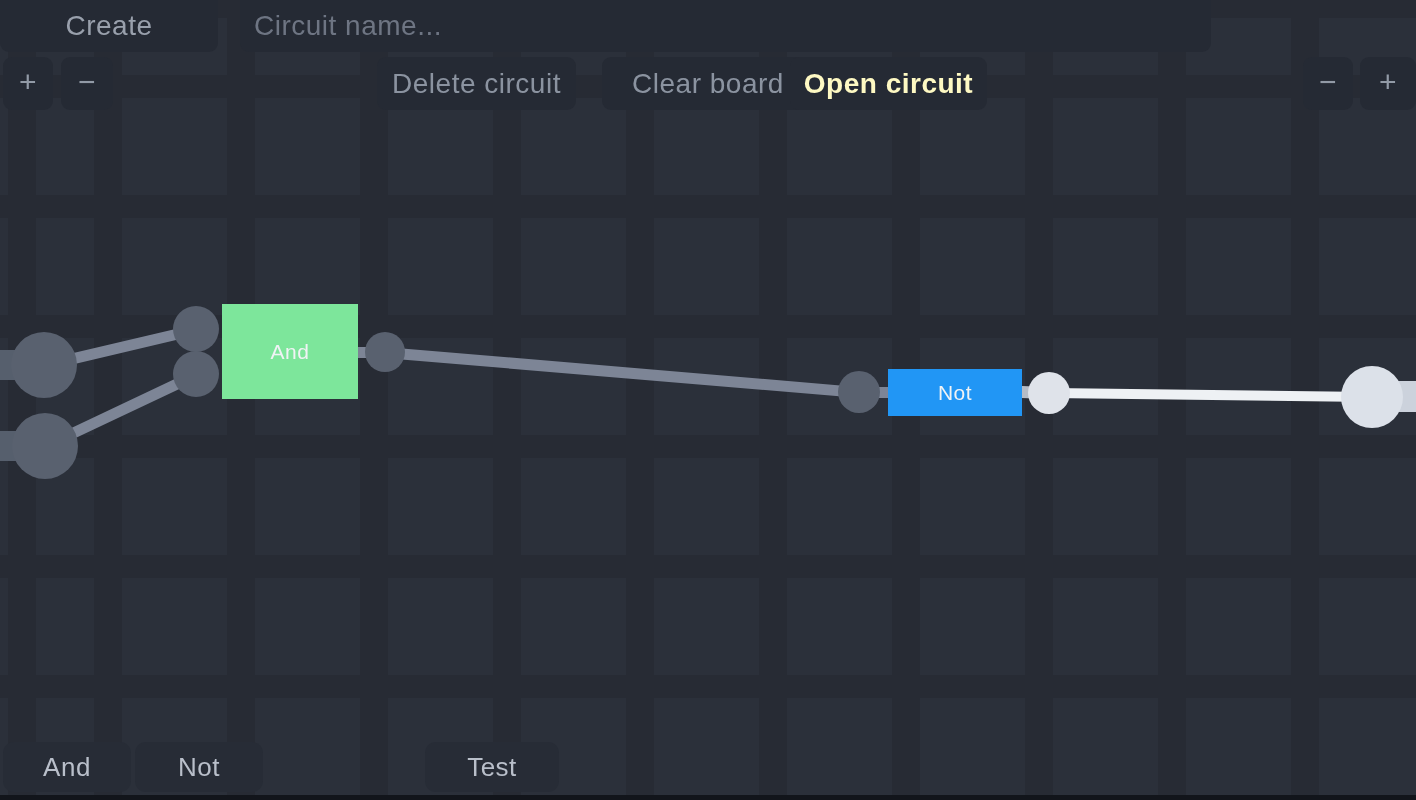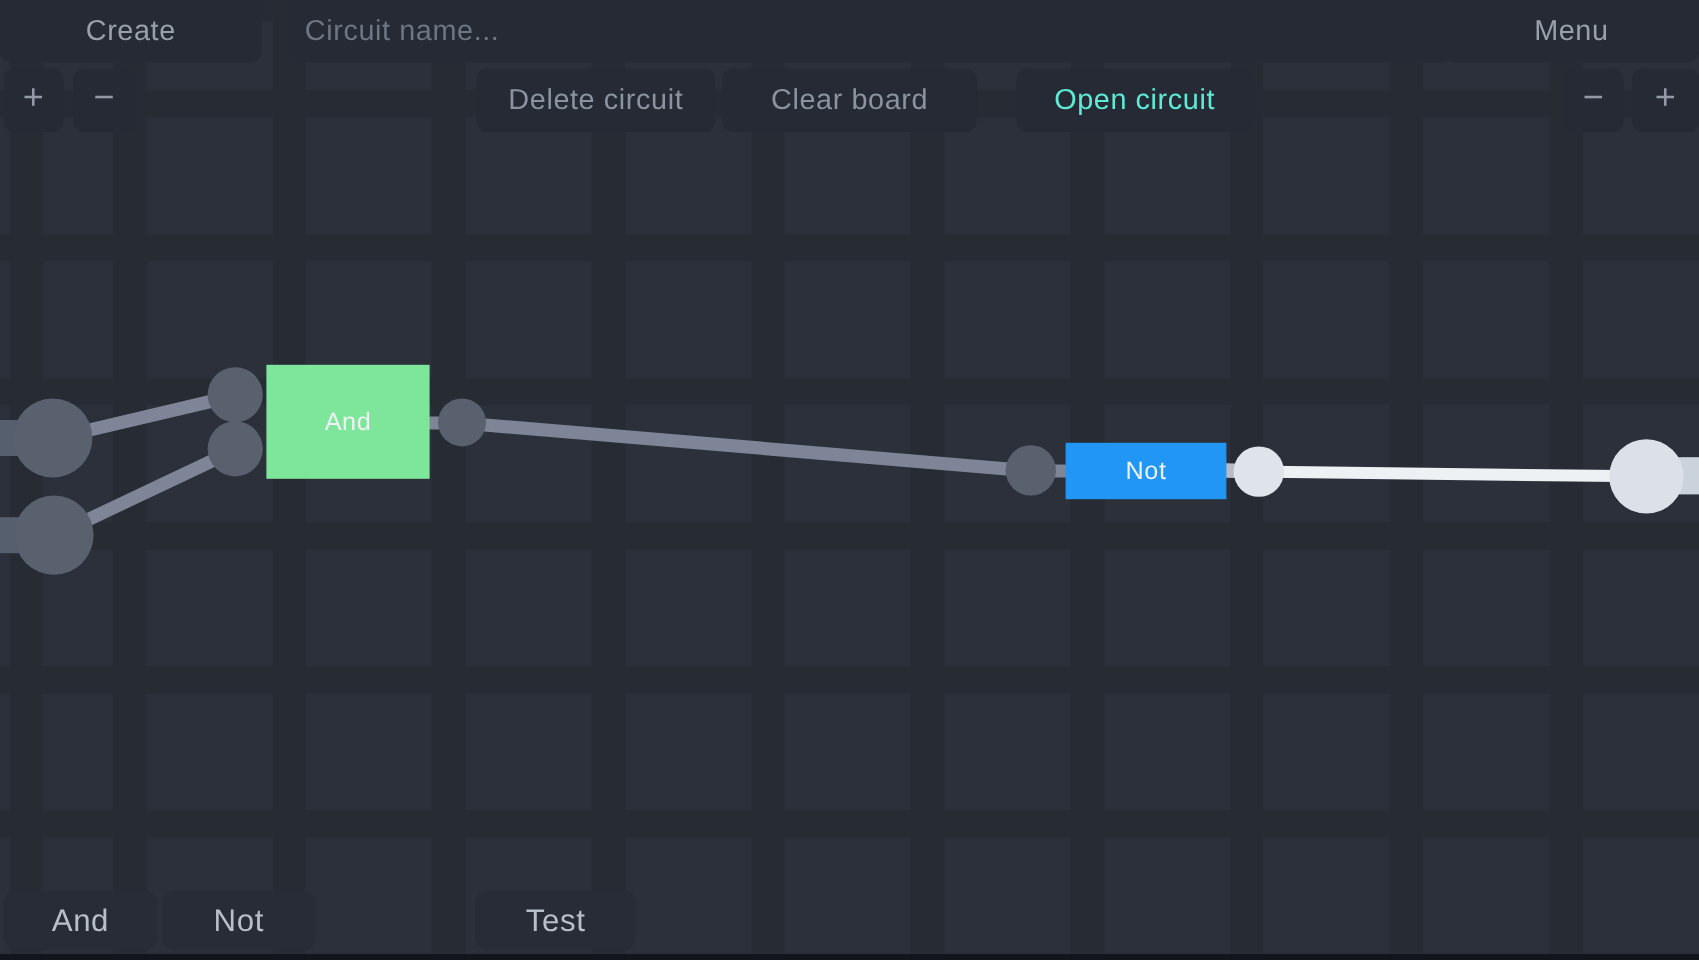--- a/index.html
+++ b/index.html
@@ -25,50 +25,50 @@
   .gate{
     position:absolute;z-index:4;display:flex;align-items:center;justify-content:center;
     color:#f0f3f5;font-size:21px;letter-spacing:0.5px;cursor:pointer;
   }
 
   
   .uibtn{
     position:absolute;z-index:10;border:none;outline:none;
     background:#252a34;color:#99a0ac;
     display:flex;align-items:center;justify-content:center;
-    font-family:"Liberation Sans",sans-serif;font-size:24px;letter-spacing:0.5px;
+    font-family:"Liberation Sans",sans-serif;font-size:28px;letter-spacing:0.5px;
     cursor:pointer;box-sizing:border-box;
   }
   .row1{top:0;height:52px;border-radius:0 0 9px 9px;}
   #btn-create{left:0;width:218px;}
   #input-name{
     left:240px;width:971px;justify-content:flex-start;
     padding:0 0 0 14px;color:#c4b5fd;
   }
   #input-name::placeholder{color:#6e7583;opacity:1;}
   #btn-menu{left:1203px;width:213px;}
 
   .row2{top:57px;height:53px;border-radius:9px;}
   .zoombtn{font-size:30px;color:#929aa6;padding-bottom:4px;}
   #zoom-in-left{left:3px;width:50px;}
   #zoom-out-left{left:61px;width:52px;}
-  #btn-delete{left:397px;width:199px;color:#8b93a0;}
+  #btn-delete{left:377px;width:199px;color:#8b93a0;}
   #btn-clear{left:602px;width:212px;color:#8b93a0;text-align:center;}
-  #btn-open{left:847px;width:197px;color:#5eead4;}
+  #btn-open{left:790px;width:197px;color:#fef9c3;font-weight:bold;}
   #zoom-out-right{left:1303px;width:50px;}
   #zoom-in-right{left:1360px;width:56px;}
 
   .palbtn{
     top:742px;height:50px;border-radius:11px;
     background:#272c36;color:#b9bfca;font-size:26px;
   }
   #pal-and{left:3px;width:128px;}
   #pal-not{left:135px;width:128px;}
   #pal-nand{left:270px;width:130px;}
-  #pal-test{left:396px;width:134px;}
+  #pal-test{left:425px;width:134px;}
 
   #bottom-edge{
     position:absolute;left:0;top:795px;width:1416px;height:5px;
     background:#12151b;z-index:11;
   }
 </style>
 </head>
 <body>
 
 <div class="app">
@@ -97,21 +97,20 @@
       </div>
       <div class="gate" style="left: 888px; top: 369px; width: 134px; height: 47px; background: rgb(33, 150, 245);">
         <span>Not</span>
       </div>
     </div>
 
   <button class="uibtn row1" id="btn-create">Create</button>
 
   <input class="uibtn row1" id="input-name" type="text" placeholder="Circuit name..." style="">
 
-  <button class="uibtn row1" id="btn-menu">Menu</button>
 
   <button class="uibtn row2 zoombtn" id="zoom-in-left">+</button>
   <button class="uibtn row2 zoombtn" id="zoom-out-left">−</button>
 
   <button class="uibtn row2" id="btn-delete">Delete circuit</button>
   <button class="uibtn row2" id="btn-clear">Clear board</button>
   <button class="uibtn row2" id="btn-open">Open circuit</button>
 
   <button class="uibtn row2 zoombtn" id="zoom-out-right">−</button>
   <button class="uibtn row2 zoombtn" id="zoom-in-right">+</button>

